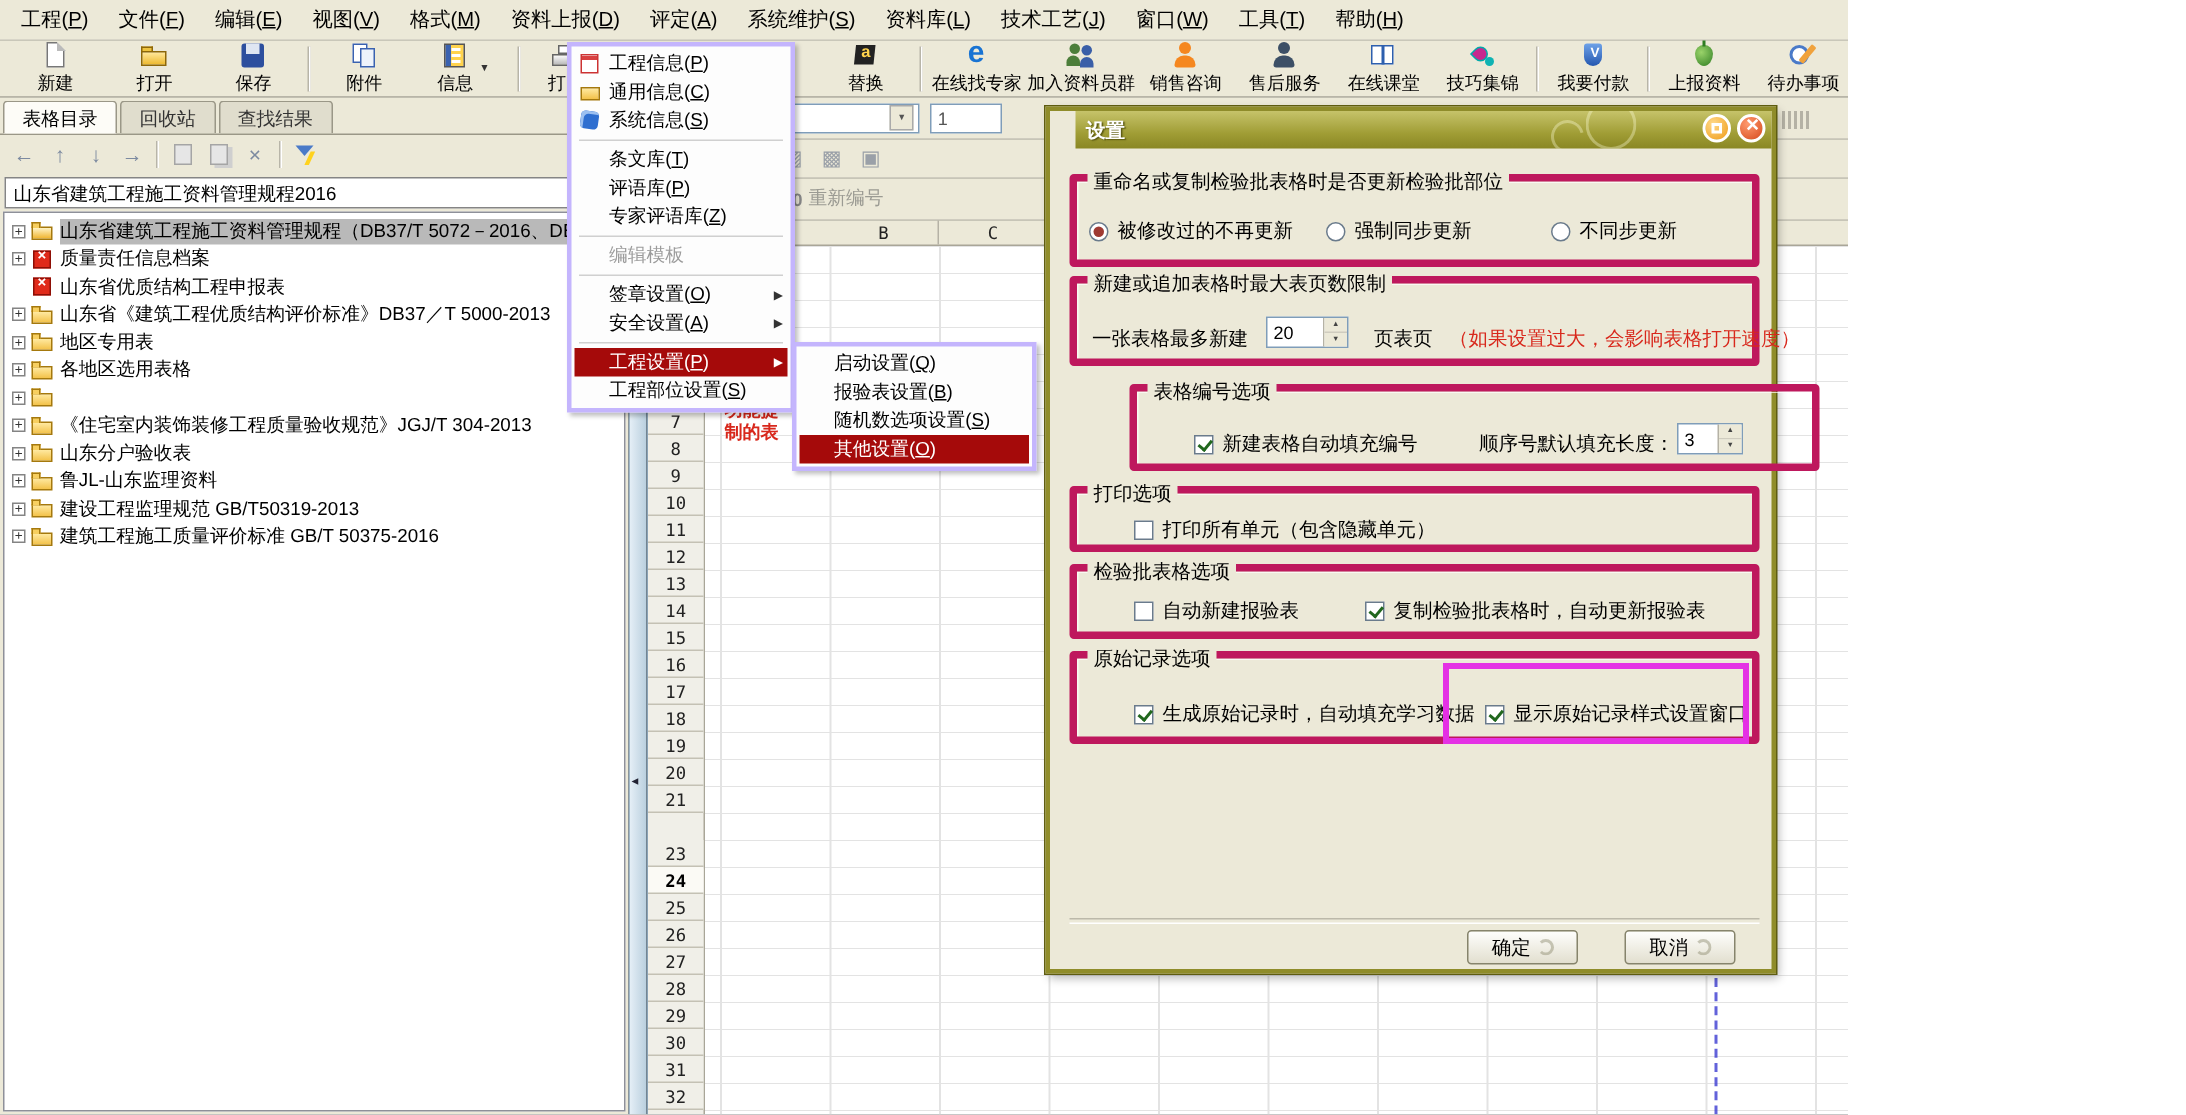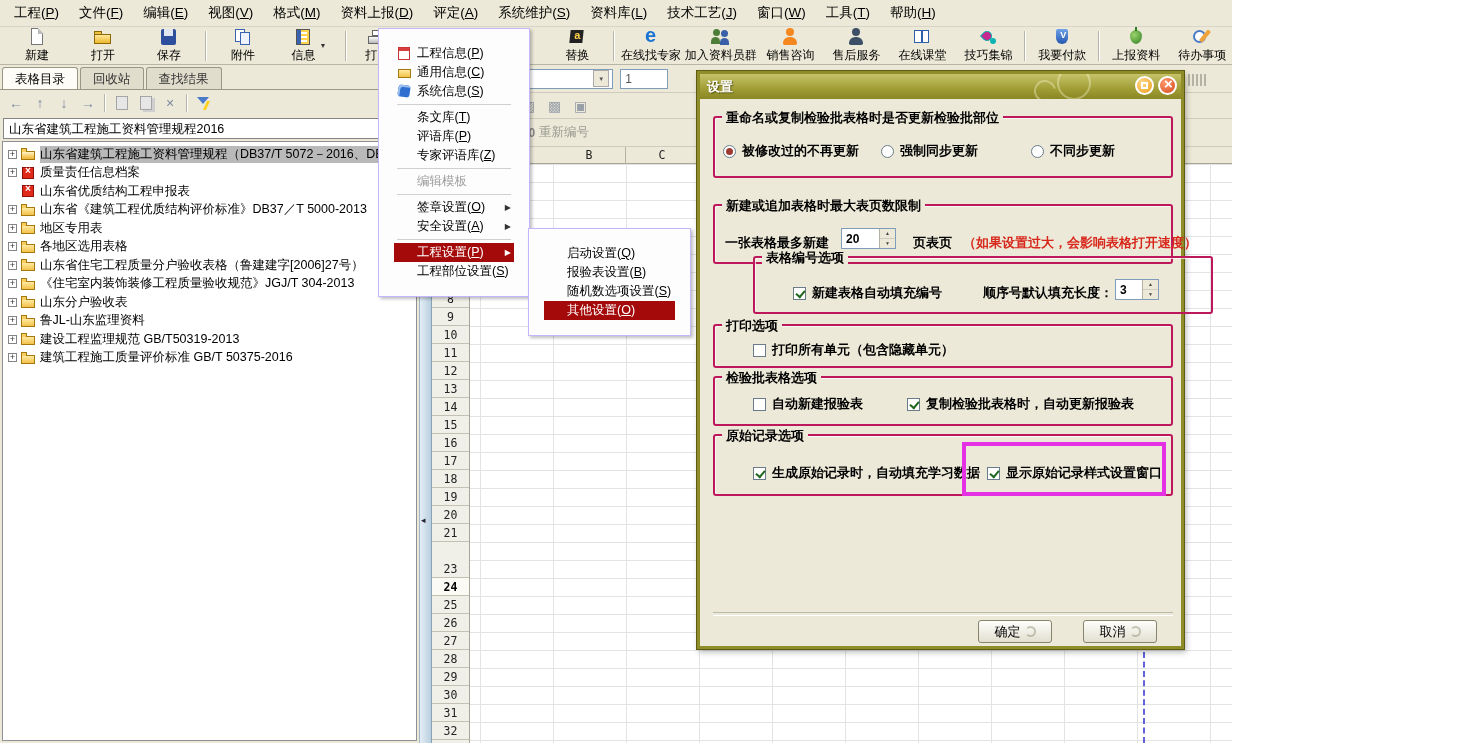--- a/index.html
+++ b/index.html
@@ -127,52 +127,52 @@
           background-size:73px 18px;background-position:10px 0;}
   #rowheader{position:absolute;left:432px;top:164px;width:38px;height:579px;background:#f0efe8;border-right:1px solid #a9a698;box-sizing:border-box;}
   .rhcell{position:absolute;left:0;width:37px;height:18px;background:#f0efe8;border-bottom:1px solid #c4c1b4;
           font-size:11.5px;display:flex;align-items:center;justify-content:center;color:#222;box-sizing:border-box;
           font-family:"DejaVu Sans Mono",monospace;}
   .rhcell.act{font-weight:bold;background:#fbfaf5;color:#000;}
   #rednote{position:absolute;left:483px;top:266px;width:44px;color:#d8281c;font-size:12px;line-height:15px;
            overflow:hidden;white-space:nowrap;z-index:5;font-weight:bold;}
   #pbreak{position:absolute;left:1143px;top:652px;width:0;height:91px;border-left:2px dashed #3b3bd1;opacity:.8;}
   
-  .popmenu{position:absolute;background:#fdfdfd;border:1px solid #c4b5fd;box-shadow:2px 2px 3px rgba(0,0,0,.25);
-           padding:15px;z-index:80;box-sizing:border-box;}
+  .popmenu{position:absolute;background:#fdfdfd;border:3px solid #c4b5fd;box-shadow:2px 2px 3px rgba(0,0,0,.25);
+           padding:2px;z-index:80;box-sizing:border-box;}
   #sysmenu{left:378px;top:28px;width:152px;}
   #projsubmenu{left:528px;top:228px;width:163px;}
   .mrow{height:19px;display:flex;align-items:center;gap:4px;padding:0 3px;font-size:12.5px;white-space:nowrap;}
   .mic{width:16px;height:14px;flex:0 0 16px;position:relative;}
   .mic::before{box-sizing:border-box;}
   .mi-proj::before{content:"";position:absolute;left:1px;top:0;width:12px;height:13px;background:#fff;border:1px solid #c33;box-shadow:inset 0 3px 0 #d84040;}
   .mi-comm::before{content:"";position:absolute;left:1px;top:3px;width:13px;height:9px;background:linear-gradient(#ffe9a0,#f3c24a);border:1px solid #a5790d;}
   .mi-sys::before{content:"";position:absolute;left:1px;top:0;width:12px;height:12px;background:#2f6fd0;border-radius:3px;transform:rotate(8deg);box-shadow:inset 2px 2px 0 #9cc0f0;}
   .mlabel{flex:1;}
   .marr{font-size:8px;color:#333;}
   .msep{height:1px;background:#d0d0d0;margin:3px 3px;}
   .mdis{color:#9c9c9c;}
   .mhl{background:#a50a0a;color:#fff;}
   .mhl .marr{color:#fff;}
   
   #dialog{position:absolute;left:697px;top:71px;width:487px;height:578px;background:#ece9d8;
           border:3px solid #8f8c2a;box-shadow:0 0 0 1px #5e5c10,2px 3px 6px rgba(0,0,0,.3);z-index:60;box-sizing:border-box;}
   .dtitle{height:25px;background:linear-gradient(#c6c36a,#a09d35 60%,#8a8724);display:flex;align-items:center;
-          padding:0 7px;position:relative;overflow:hidden;}
+          padding:0 7px;position:relative;overflow:hidden;margin-left:17px;}
   .dtext{color:#fff;font-size:13px;font-weight:bold;text-shadow:1px 1px 1px #55530f;}
   .swirl{position:absolute;border:2px solid rgba(255,255,220,.35);border-radius:50%;border-top-color:transparent;}
   .s1{right:90px;top:-8px;width:30px;height:30px;}
   .s2{right:125px;top:6px;width:18px;height:18px;transform:rotate(120deg);}
   .tmin,.tclose{position:absolute;top:2px;width:19px;height:19px;border-radius:50%;border:2px solid #fff;box-sizing:border-box;}
   .tmin{right:27px;background:radial-gradient(circle at 35% 30%,#ffd98a,#ef9b17);}
   .tmin::after{content:"";position:absolute;left:4px;top:4px;width:7px;height:7px;border:2px solid #fff;box-sizing:border-box;}
   .tclose{right:4px;background:radial-gradient(circle at 35% 30%,#ff9a6e,#d5491c);}
   .tclose::after{content:"×";position:absolute;left:4px;top:-3px;color:#fff;font-weight:bold;font-size:15px;}
-  .gbox{position:absolute;left:13px;width:460px;border:2px solid #be185d;border-radius:3px;
-        box-shadow:inset 1px 1px 0 rgba(255,255,255,.7);box-sizing:border-box;font-weight:bold;}
+  .gbox{position:absolute;left:13px;width:460px;border:5px solid #be185d;border-radius:3px;
+        box-shadow:inset 1px 1px 0 rgba(255,255,255,.7);box-sizing:border-box;}
   .glabel{position:absolute;top:-9px;left:7px;background:#ece9d8;padding:0 4px;font-size:13px;white-space:nowrap;}
   .rb,.cb{position:absolute;display:inline-flex;align-items:center;gap:6px;font-size:13px;white-space:nowrap;}
   .rb .dot{width:13px;height:13px;border-radius:50%;border:1px solid #6a7b8c;background:#fff;position:relative;box-sizing:border-box;}
   .rb.on .dot::after{content:"";position:absolute;left:2px;top:2px;width:7px;height:7px;background:#9f3a32;border-radius:50%;}
   .cb .box{width:13px;height:13px;background:#fff;border:1px solid #6a7b8c;position:relative;box-sizing:border-box;}
   .cb.on .box::after{content:"";position:absolute;left:2px;top:2px;width:7px;height:4px;
                      border-left:2px solid #21671e;border-bottom:2px solid #21671e;transform:rotate(-50deg);}
   .gtext{position:absolute;font-size:13px;white-space:nowrap;}
   .note{color:#d8281c;}
   .spin{position:absolute;display:inline-flex;height:21px;border:1px solid #7f9db9;background:#fff;box-sizing:border-box;}
@@ -399,21 +399,20 @@
             <div class="tlabel">地区专用表</div>
           </li>
           <li>
             <div class="exp">+</div>
             <div class="tico t-folder"></div>
             <div class="tlabel">各地区选用表格</div>
           </li>
           <li>
             <div class="exp">+</div>
             <div class="tico t-folder"></div>
-            <div class="tlabel">山东省住宅工程质量分户验收表格（鲁建建字[2006]27号）</div>
           </li>
           <li>
             <div class="exp">+</div>
             <div class="tico t-folder"></div>
             <div class="tlabel">《住宅室内装饰装修工程质量验收规范》JGJ/T 304-2013</div>
           </li>
           <li>
             <div class="exp">+</div>
             <div class="tico t-folder"></div>
             <div class="tlabel">山东分户验收表</div>
@@ -608,21 +607,21 @@
       <span class="rb" style="left:166px;top:24px;">
         <span class="dot"></span>
         <span>强制同步更新</span>
       </span>
       <span class="rb" style="left:316px;top:24px;">
         <span class="dot"></span>
         <span>不同步更新</span>
       </span>
     </div>
 
-    <div class="gbox" style="top:110px;height:60px;margin-top:20px;">
+    <div class="gbox" style="top:110px;height:60px;">
       <span class="glabel">新建或追加表格时最大表页数限制</span>
       <span class="gtext" style="left:10px;top:28px;">一张表格最多新建</span>
       <span class="spin" style="left:126px;top:22px;">
         <span class="val">20</span>
         <span class="sb">
             <span>▲</span>
             <span>▼</span>
           </span>
       </span>
       <span class="gtext" style="left:198px;top:28px;">页表页</span>

